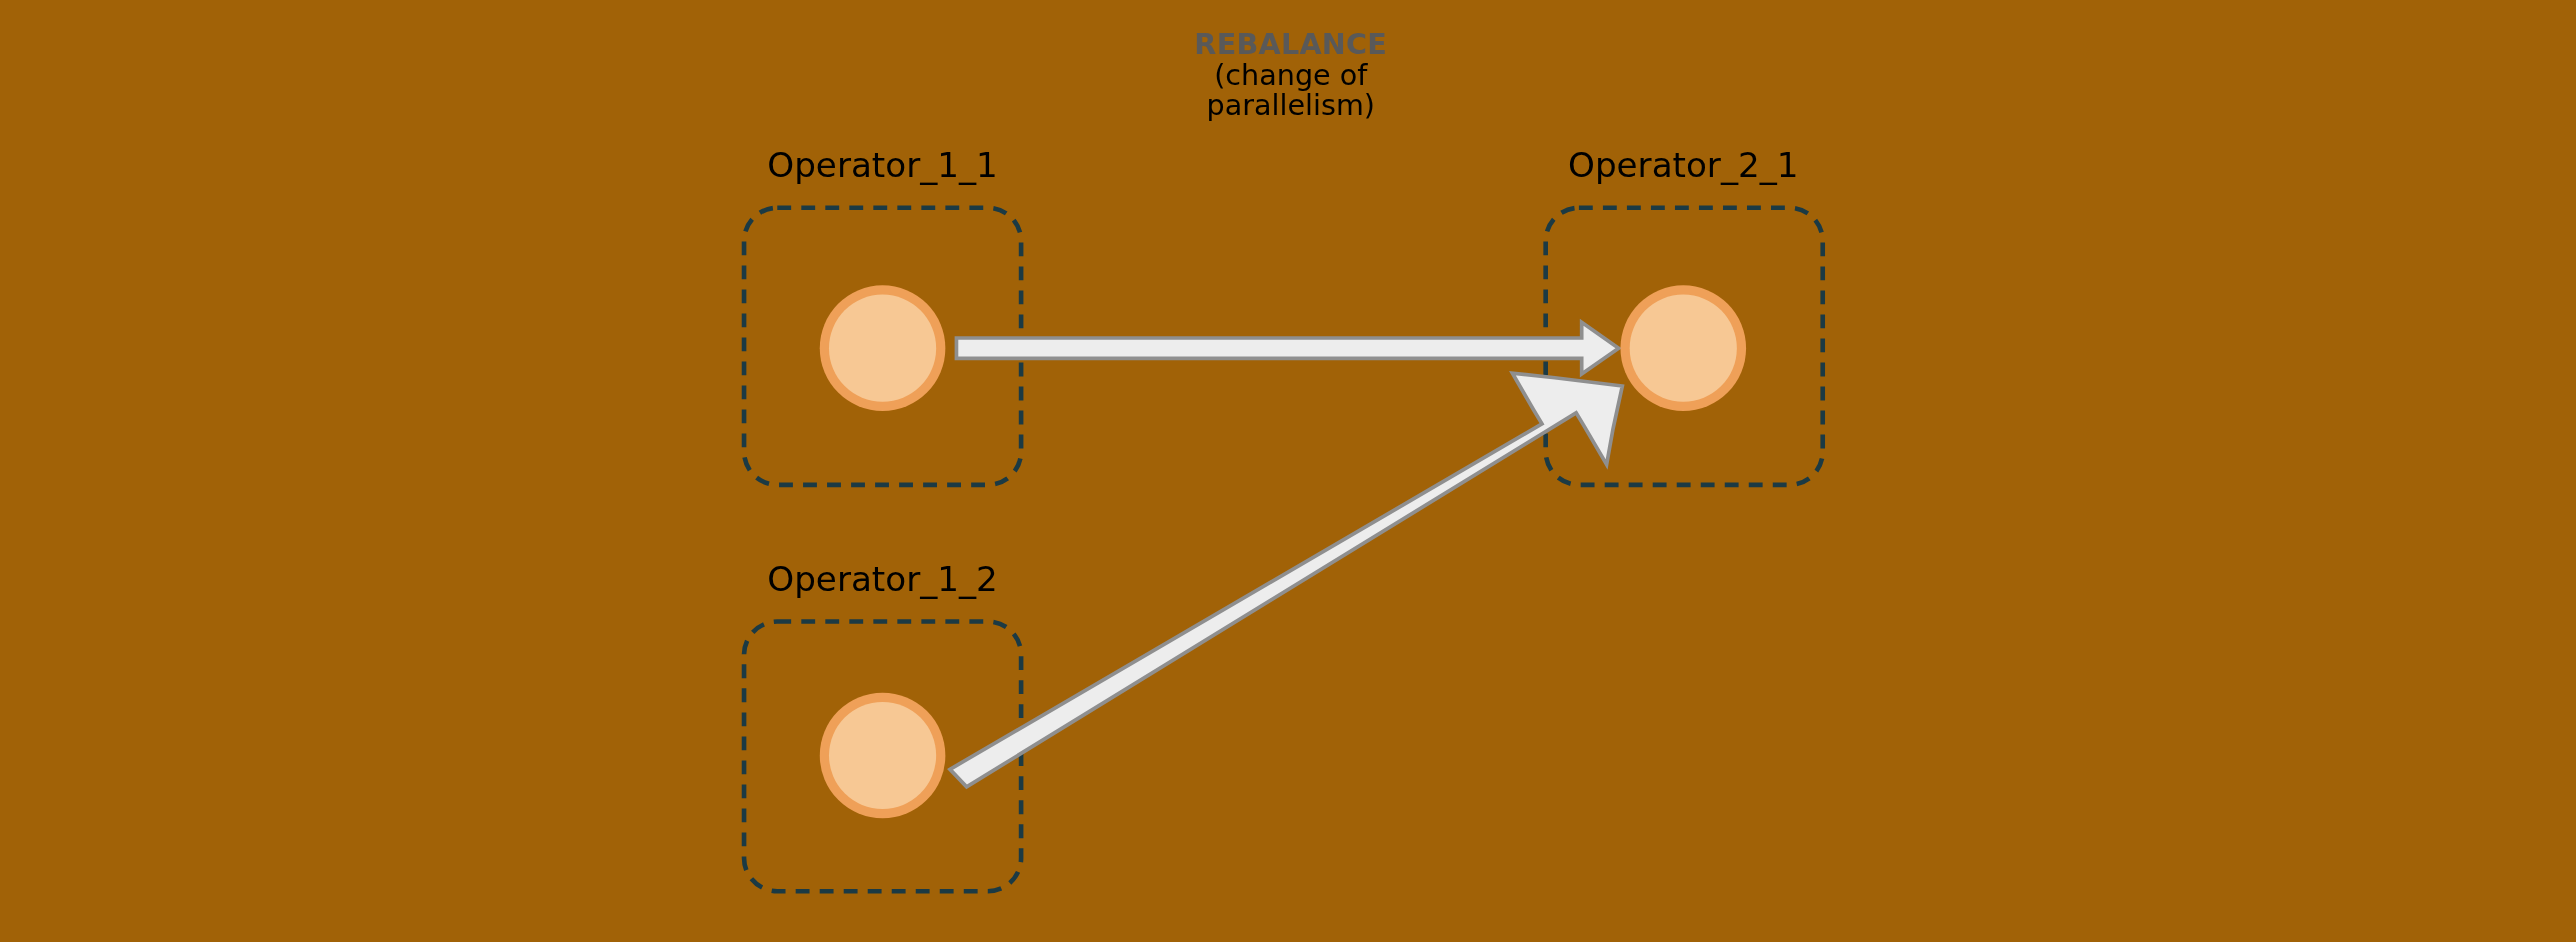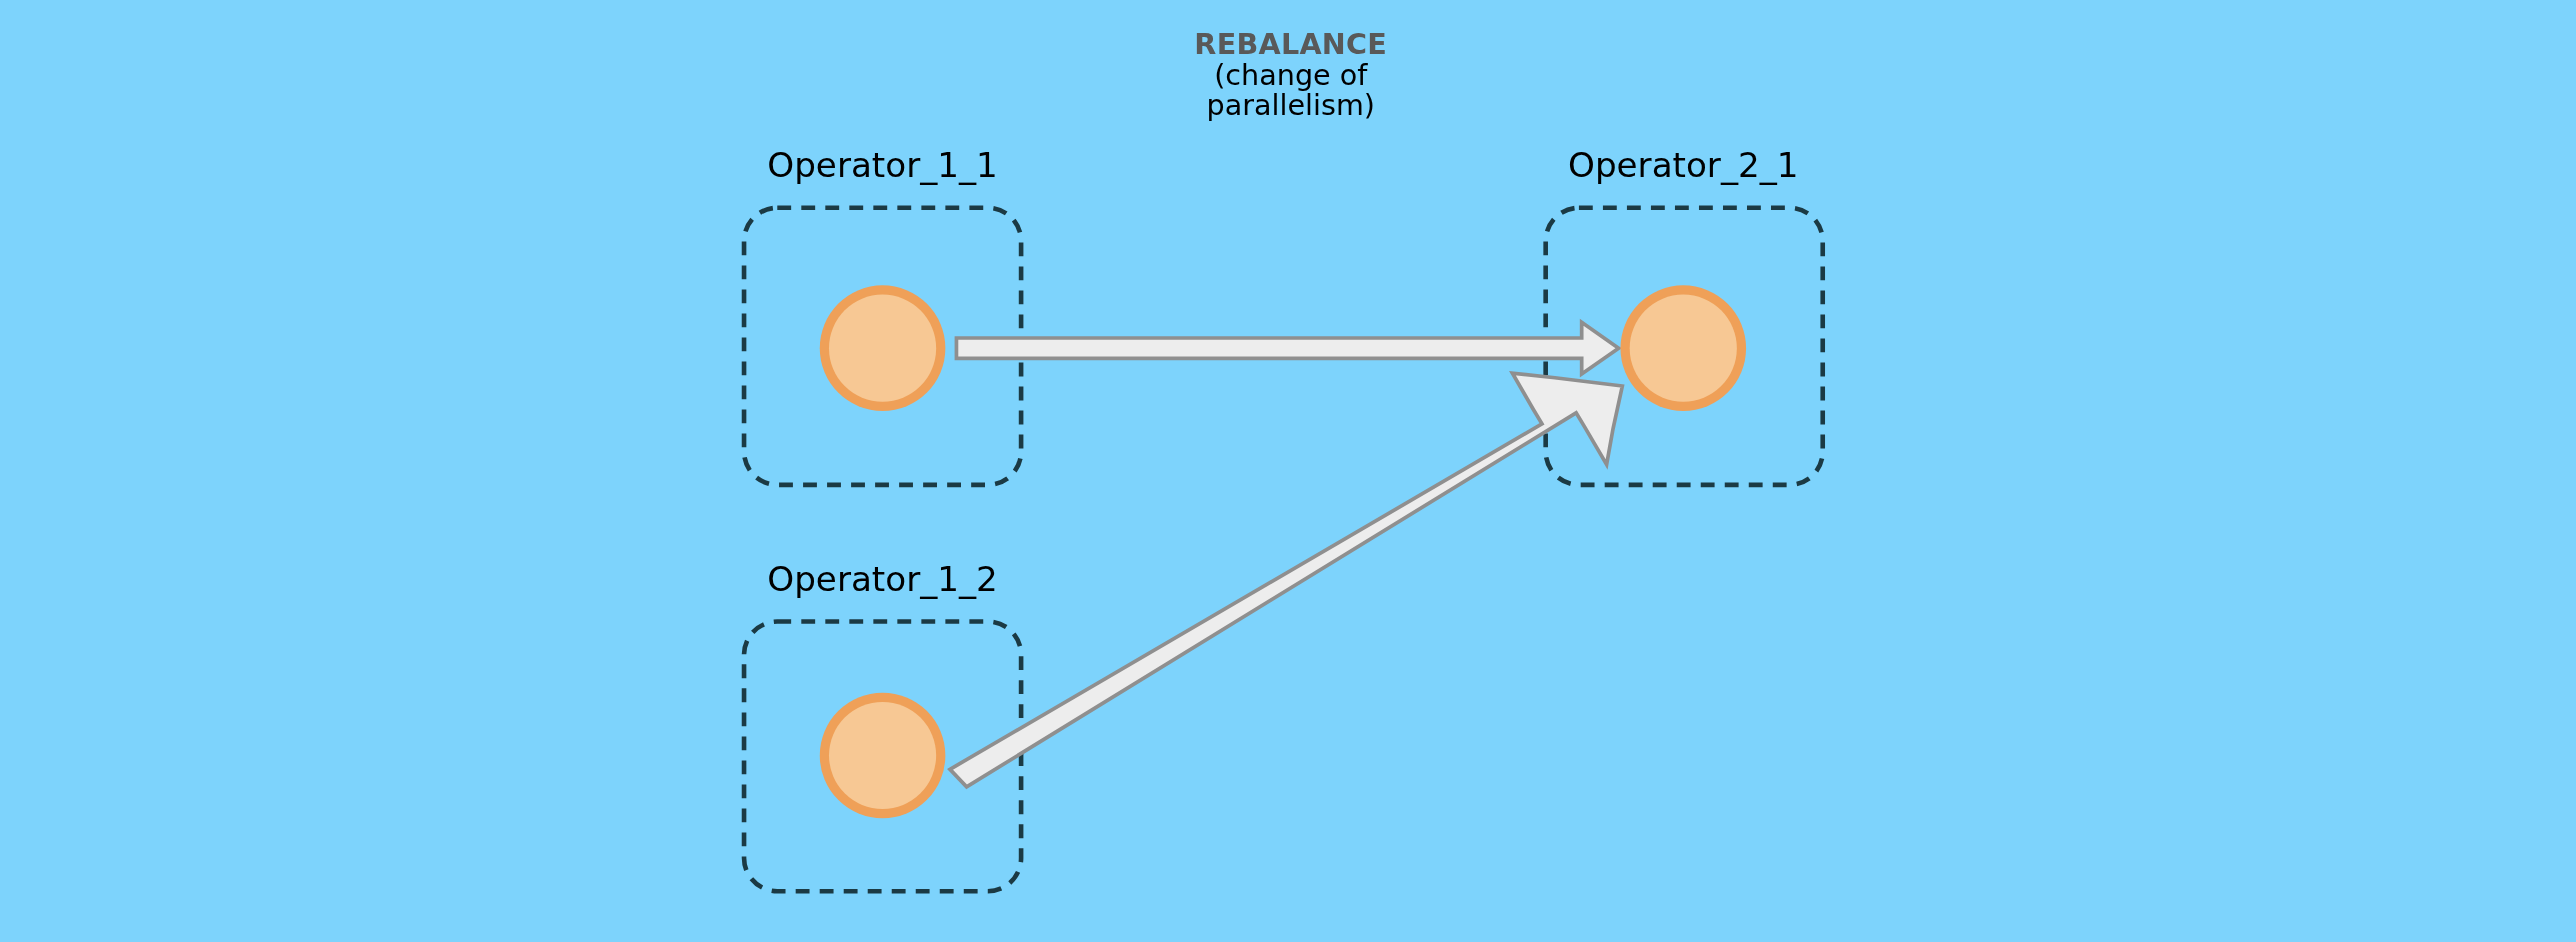--- a/index.html
+++ b/index.html
@@ -11,21 +11,21 @@
   body {
     width: 2576px;
     height: 942px;
     font-family: "DejaVu Sans", "Liberation Sans", sans-serif;
     overflow: hidden;
   }
   #diagram-root {
     position: relative;
     width: 2576px;
     height: 942px;
-    background: #7dd3fc;
+    background: #a16207;
   }
   svg#diagram-canvas {
     position: absolute;
     top: 0;
     left: 0;
     width: 2576px;
     height: 942px;
     display: block;
   }
   .op-label {

